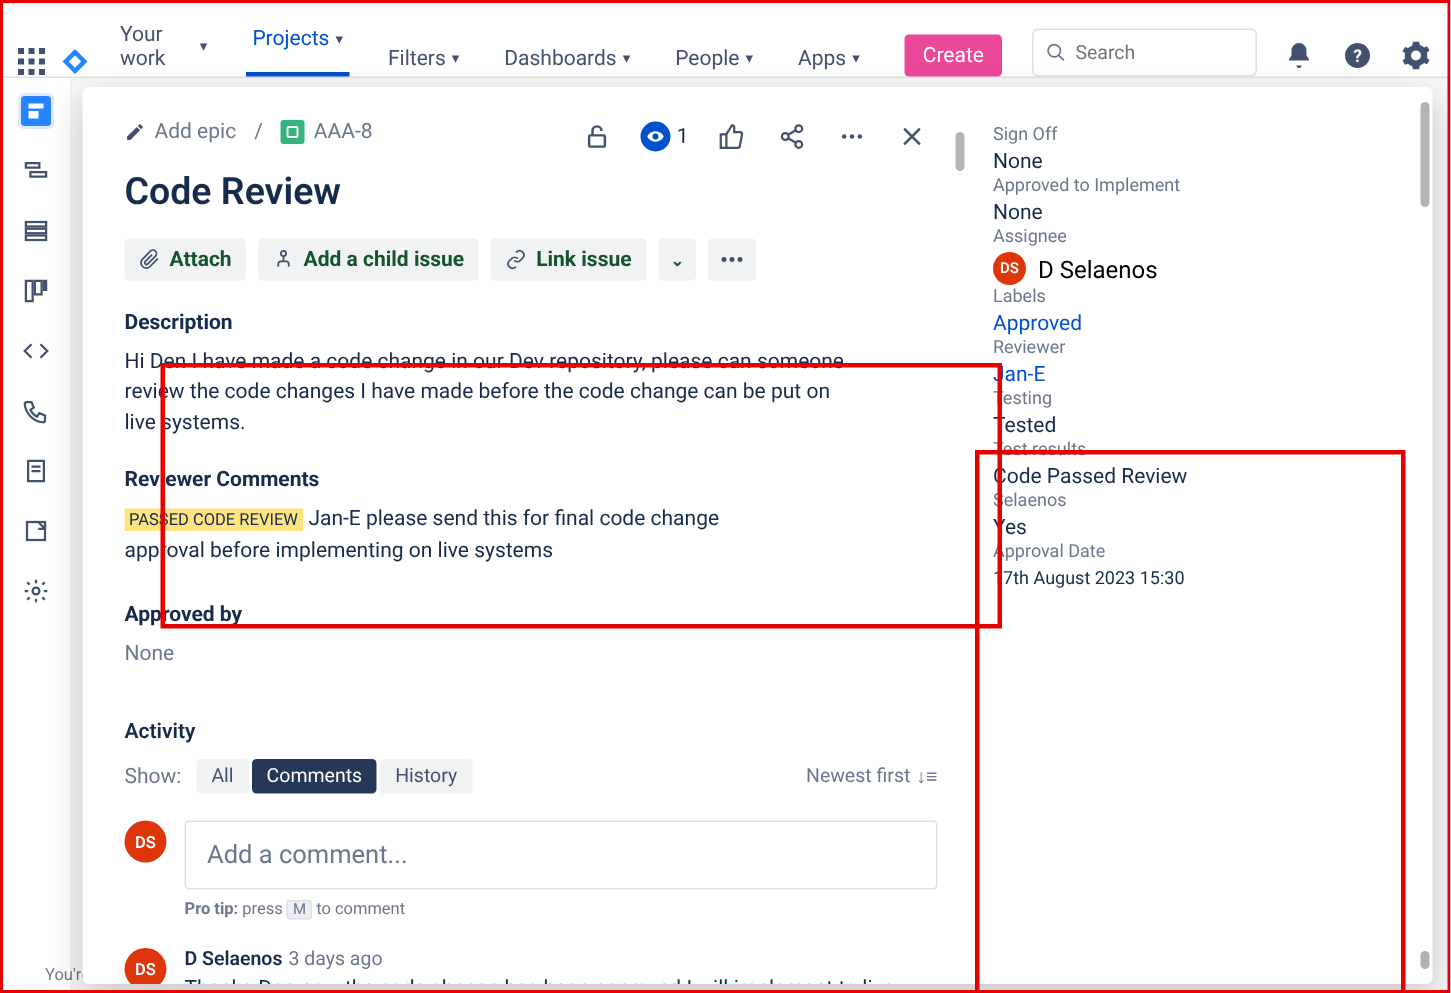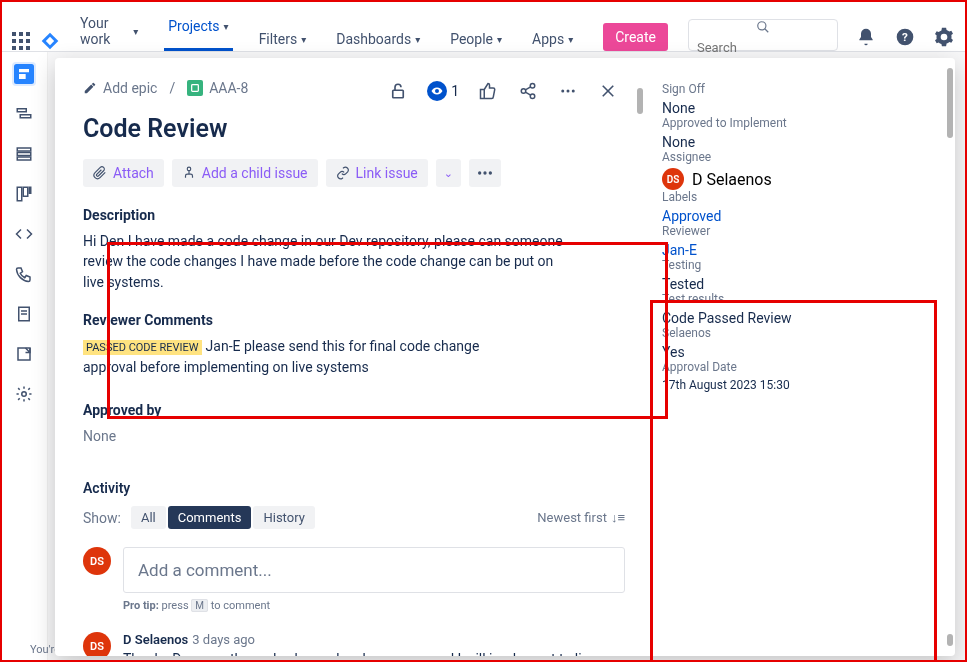--- a/index.html
+++ b/index.html
@@ -6,21 +6,21 @@
   body { width: 967px; height: 662px; background: #fff; overflow: hidden; position: relative; }
   .frame { position:absolute; inset:0; border:2px solid #e60000; pointer-events:none; z-index:100; }
   
   .topnav { height:52px; background:#fff; border-bottom:1px solid #dfe1e6; display:flex; align-items:flex-end; padding:0 12px; gap:10px; }
   .topnav .sq { width:20px; height:20px; display:flex; align-items:center; justify-content:center; color:#42526e; }
   .nav-item { font-size:14px; color:#42526e; display:flex; align-items:center; gap:4px; padding:4px 4px; margin:0 6px; cursor:pointer; }
   .nav-item.active { color:#0052cc; border-bottom:3px solid #0052cc; padding-bottom:14px; margin-top:14px; }
   .chev { font-size:10px; color:#42526e; }
   .create-btn { background:#ec4899; color:#fff; font-size:14px; padding:6px 12px; border-radius:3px; border:none; margin-left:10px; cursor:pointer; }
   .spacer { flex:1; }
-  .search { background:#fff; border:1px solid #dfe1e6; border-radius:4px; height:32px; width:180px; display:flex; align-items:center; padding:0 8px; color:#6b778c; gap:6px;flex-direction:column;}
+  .search { background:#fff; border:1px solid #dfe1e6; border-radius:4px; height:32px; width:180px; display:flex; align-items:center; padding:0 8px; color:#6b778c; gap:6px;}
   .search input { border:none; outline:none; width:100%; font-size:13px; background:transparent; }
   .top-icon { width:28px; height:28px; display:flex; align-items:center; justify-content:center; color:#42526e; margin-left:6px; cursor:pointer;}
   
   .leftrail { position:absolute; top:52px; left:0; width:48px; bottom:0; background:#fff; border-right:1px solid #f0f0f0; display:flex; flex-direction:column; align-items:center; padding-top:10px; gap:16px; }
   .rail-ic { width:24px; height:24px; color:#42526e; display:flex; align-items:center; justify-content:center; border-radius:4px; cursor:pointer;}
   .rail-ic.sel { background:#deebff; color:#0052cc; }
   
   .overlay { position:absolute; top:52px; left:48px; right:0; bottom:0; background:#f7f7f8; }
   .modal { position:absolute; top:58px; left:55px; right:12px; bottom:6px; background:#fff; border-radius:4px; box-shadow:0 8px 24px rgba(0,0,0,0.2); display:flex; }
   .modal-main { flex:1; padding:22px 20px 10px 28px; overflow:hidden; position:relative; }
@@ -37,21 +37,21 @@
   .crumbs .sep { color:#6b778c; }
   .issue-key { display:flex; align-items:center; gap:6px; color:#6b778c; }
   .issue-key .box { width:16px; height:16px; background:#36b37e; border-radius:2px; display:flex; align-items:center; justify-content:center; color:#fff; font-size:10px; }
   .header-actions { position:absolute; top:22px; right:26px; display:flex; align-items:center; gap:18px; }
   .ha { width:22px; height:22px; display:flex; align-items:center; justify-content:center; color:#42526e; cursor:pointer; }
   .watch { display:flex; align-items:center; gap:4px; }
   .watch .eye { width:20px; height:20px; background:#0052cc; border-radius:50%; display:flex; align-items:center; justify-content:center; color:#fff; }
   .watch .cnt { font-size:14px; color:#172b4d; }
   h1.title { margin-top:18px; font-size:25px; color:#172b4d; font-weight:600; }
   .toolbar { display:flex; gap:8px; margin-top:16px; }
-  .tool-btn { background:#f1f2f4; border:none; border-radius:3px; padding:6px 10px; font-size:14px; color:#8b5cf6; display:flex; align-items:center; gap:6px; cursor:pointer;}
+  .tool-btn { background:#f1f2f4; border:none; border-radius:3px; padding:6px 10px; font-size:14px; color:#14532d; display:flex; align-items:center; gap:6px; cursor:pointer;font-weight:bold;}
   .section-lbl { font-size:14px; font-weight:700; color:#172b4d; margin-top:20px; }
   .body-txt { font-size:14px; color:#172b4d; margin-top:8px; line-height:1.45; }
   .review-cm { margin-top:8px; font-size:14px; color:#172b4d; line-height:1.5;}
   .badge-yellow { background:#ffe380; font-size:11px; font-weight:400; padding:1px 3px; color:#172b4d; margin-right:4px;margin-top:24px; }
   .hl-red { position:absolute; border:3px solid #e60000; pointer-events:none; }
   .hl1 { left:52px; top:184px; width:561px; height:177px; }
   .hl2 { right:18px; top:242px; width:287px; height:406px; }
   
   .act-head { font-size:14px; font-weight:600; color:#172b4d; margin-top:34px; }
   .act-row { display:flex; align-items:center; gap:10px; margin-top:10px; font-size:14px; color:#6b778c; }

